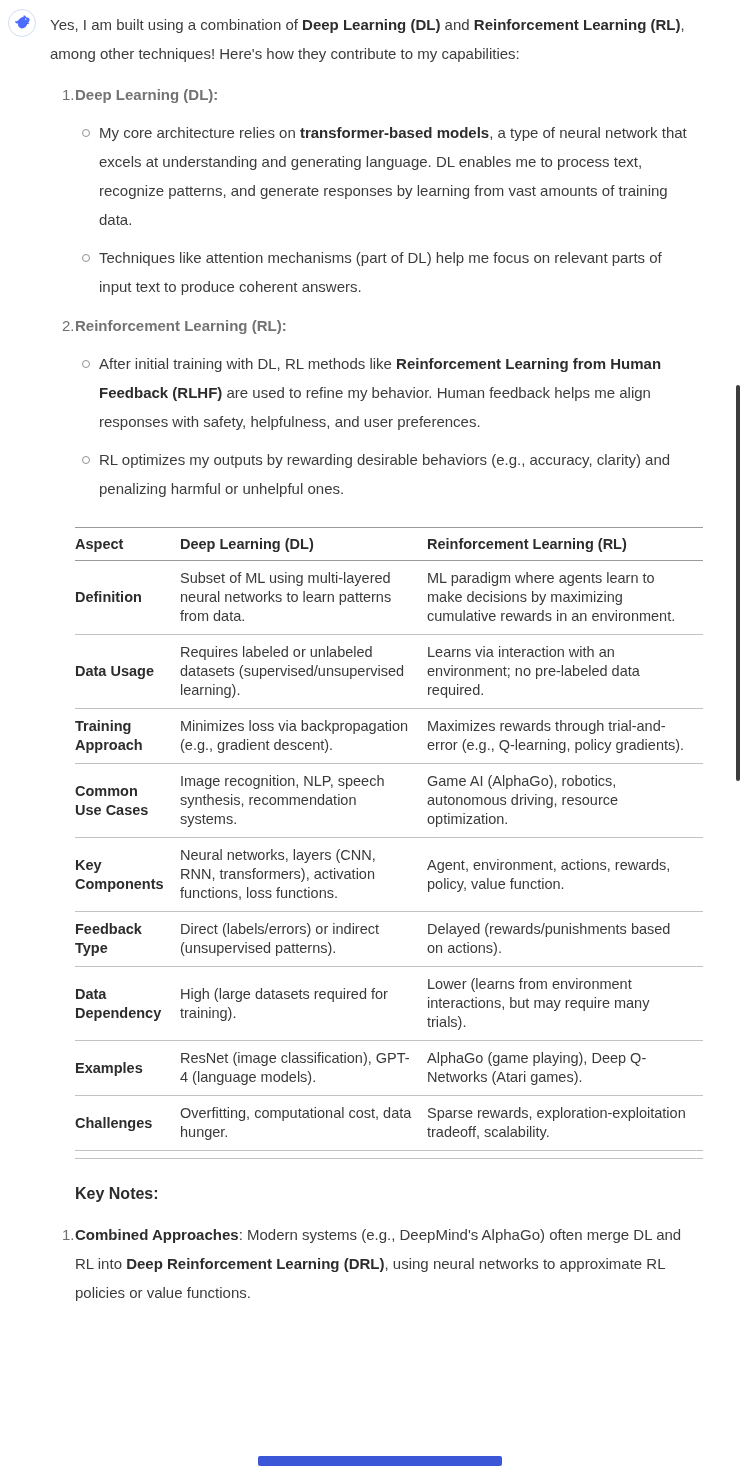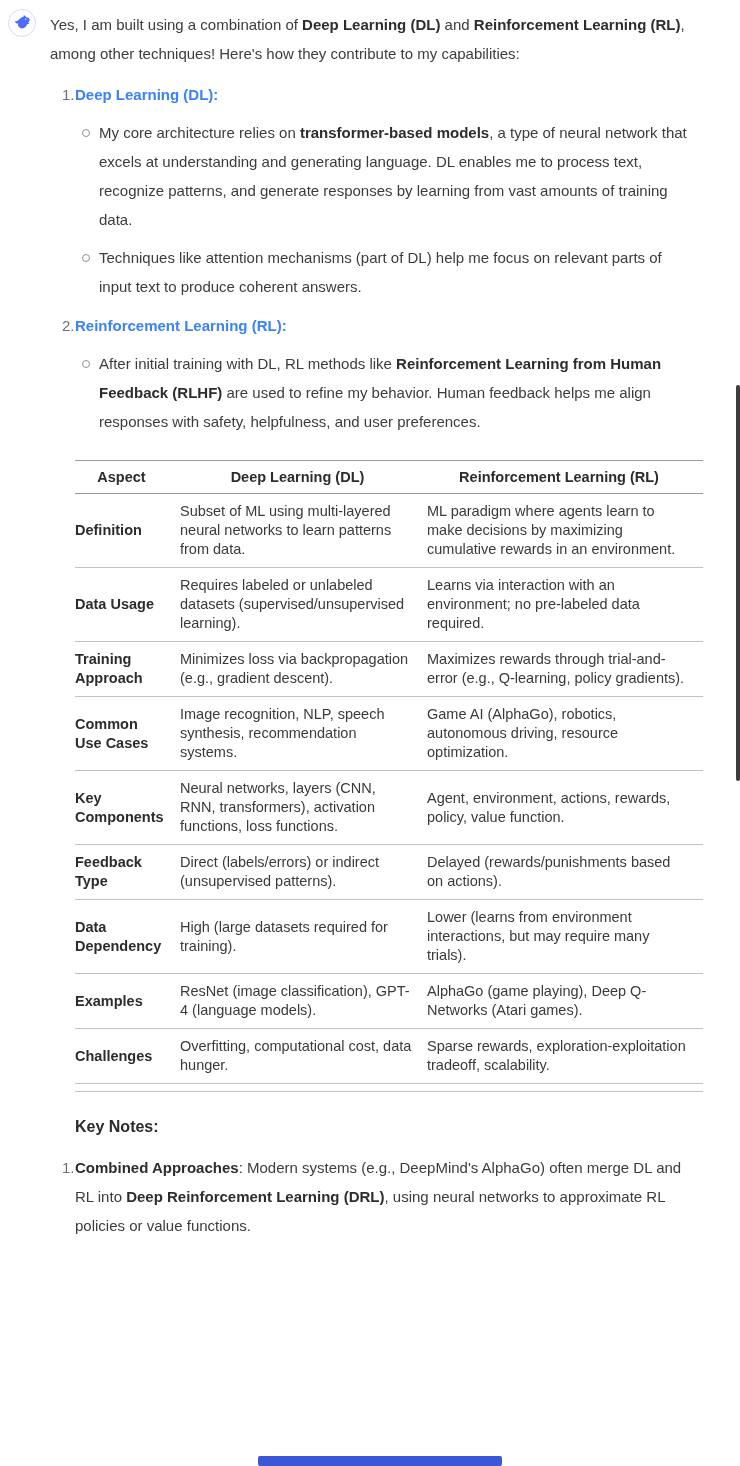--- a/index.html
+++ b/index.html
@@ -8,32 +8,32 @@
   .avatar{position:absolute;left:8px;top:9px;width:28px;height:28px;border-radius:50%;
           border:1px solid #d3ddf3;background:#fff;display:flex;align-items:center;justify-content:center;box-sizing:border-box;}
   .msg{position:absolute;left:0;top:0;width:740px;box-sizing:border-box;padding:10px 34px 0 50px;}
   .para{font-size:15px;line-height:29px;margin:0 0 12px 0;max-width:660px;}
   b{font-weight:700;color:#2d2d2d;}
   
   .numlist{list-style:none;margin:0;padding:0;}
   .numlist>li{margin:0 0 10px 0;}
   .num-row{display:flex;align-items:flex-start;font-size:15px;line-height:29px;}
   .num-marker{flex:0 0 13px;margin-left:12px;color:#6f6f6f;text-align:left;}
-  .num-title{font-weight:700;color:#3b82f6;}
+  .num-title{font-weight:700;color:#737373;}
   .num-body{flex:1;max-width:612px;}
   
   .bullets{list-style:none;margin:9px 0 0 0;padding:0;}
   .bullets>li{display:flex;margin:8px 0 9px 0;}
   .bullet-marker{flex:0 0 6px;width:6px;height:6px;border:1.5px solid #919191;border-radius:50%;
                  margin:11px 9px 0 32px;box-sizing:content-box;background:#fff;}
   .bullet-text{flex:1;font-size:15px;line-height:29px;max-width:588px;}
   
   .cmp-table{border-collapse:collapse;table-layout:fixed;width:628px;margin:24px 0 0 25px;
              border-top:1.5px solid #9a9a9a;}
-  .cmp-table th{font-size:14.5px;font-weight:700;color:#2c2c2c;text-align:center;
+  .cmp-table th{font-size:14.5px;font-weight:700;color:#2c2c2c;text-align:left;
                 padding:8px 12px 8px 0;border-bottom:1.5px solid #9a9a9a;}
   .cmp-table td{font-size:14.5px;line-height:19px;vertical-align:middle;
                 padding:8px 14px 8px 0;border-bottom:1px solid #c2c2c2;color:#3a3a3a;}
   .cmp-table td.rowlabel{font-weight:700;color:#2c2c2c;padding-right:14px;}
   .table-endline{width:628px;margin:7px 0 0 25px;border-top:1px solid #c2c2c2;height:0;}
   
   .keynotes-h{margin:26px 0 17px 25px;font-size:16px;font-weight:700;color:#2b2b2b;}
   .notes{margin-top:14px;}
   
   .scrollbar-thumb{position:absolute;right:0;top:385px;width:4px;height:396px;background:#3d3d3d;border-radius:2px;}
@@ -74,20 +74,24 @@
       </li>
       <li>
         <div class="num-row">
           <span class="num-marker">2.</span>
           <span class="num-title">Reinforcement Learning (RL):</span>
         </div>
         <ul class="bullets">
           <li>
             <span class="bullet-marker"></span>
             <span class="bullet-text"><span>After initial training with DL, RL methods like </span><b>Reinforcement Learning from Human Feedback (RLHF)</b><span> are used to refine my behavior. Human feedback helps me align responses with safety, helpfulness, and user preferences.</span></span>
+          </li>
+          <li>
+            <span class="bullet-marker"></span>
+            <span class="bullet-text"><span>RL optimizes my outputs by rewarding desirable behaviors (e.g., accuracy, clarity) and penalizing harmful or unhelpful ones.</span></span>
           </li>
         </ul>
       </li>
     </ol>
 
     <table class="cmp-table">
       <colgroup>
           <col style="width:105px">
           <col style="width:247px">
           <col style="width:276px">

